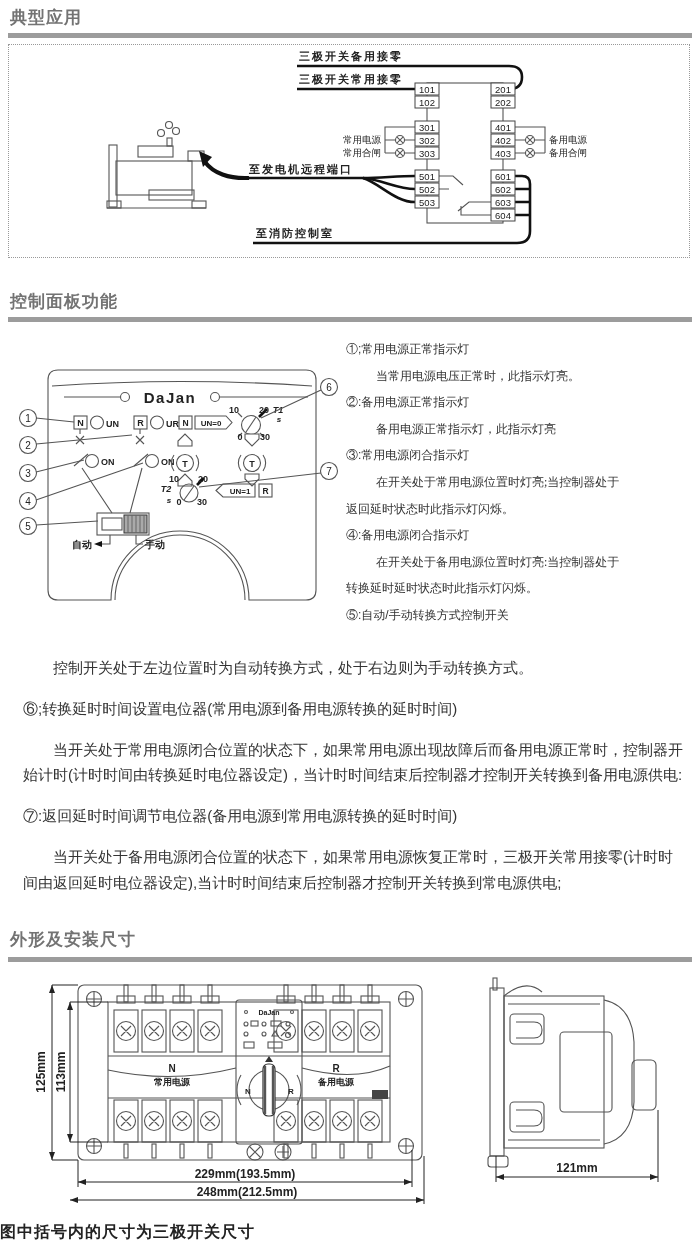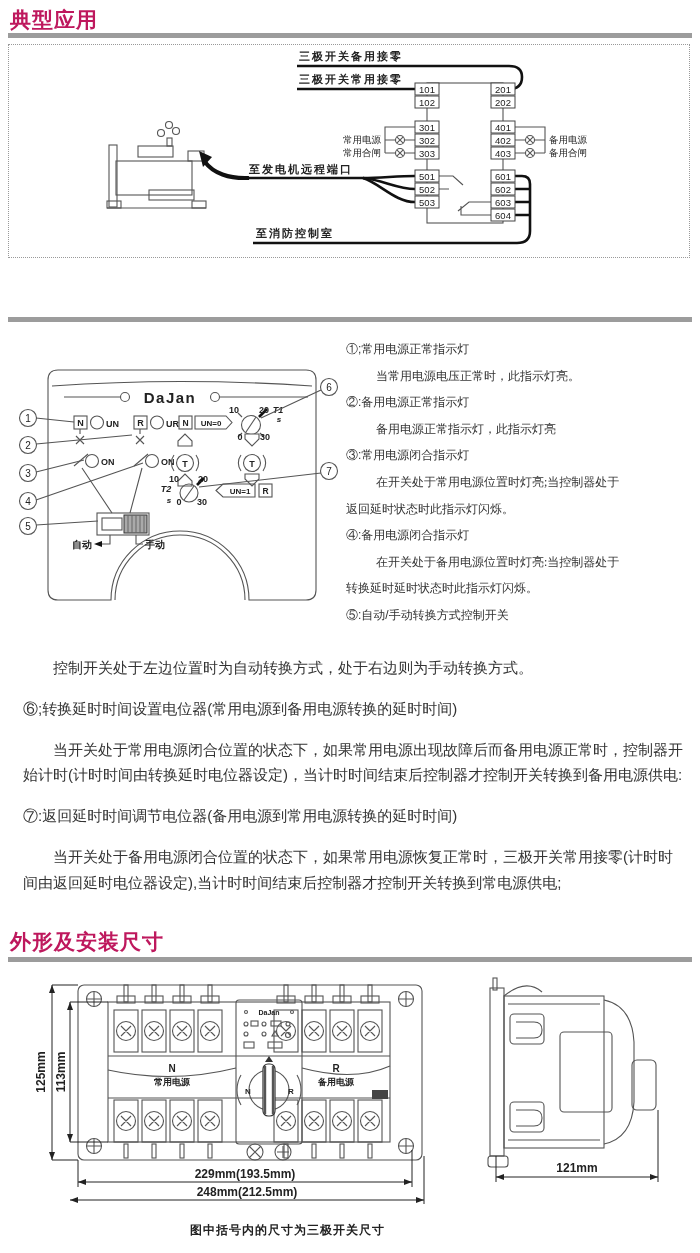--- a/index.html
+++ b/index.html
@@ -1,31 +1,31 @@
 <!DOCTYPE html>
 <html><head>
 <meta charset="utf-8">
 <style>
   html,body{margin:0;padding:0;background:#fff;}
   .page{position:relative;width:700px;height:1253px;background:#fff;overflow:hidden;
         font-family:"Liberation Sans",sans-serif;color:#333;}
-  .sec-title{position:absolute;left:10px;font-size:21px;font-weight:bold;color:#be185d;letter-spacing:1px;}
+  .sec-title{position:absolute;left:10px;font-size:17px;font-weight:bold;color:#737373;letter-spacing:1px;}
   .sec-bar{position:absolute;left:8px;width:684px;height:5px;background:#9c9c9c;}
   .wire-box{position:absolute;left:8px;top:44px;width:680px;height:212px;border:1px dotted #999;}
   .wire-box svg{position:absolute;left:0;top:0;}
   .panel-svg{position:absolute;left:12px;top:356px;}
   .notes{position:absolute;left:346px;top:336px;width:354px;font-size:12px;}
   .notes .ln{line-height:26.6px;white-space:nowrap;}
   .notes .ind{padding-left:30px;font-family:Liberation Serif, serif;}
   .bodytext{position:absolute;left:8px;top:640px;width:690px;font-size:15px;line-height:25.8px;}
   .bodytext p{margin:15px;}
   .bodytext .ind{text-indent:2em;}
   .dims-svg{position:absolute;left:20px;top:972px;}
-  .caption{position:absolute;left:0px;top:1222px;width:575px;text-align:center;
-           font-size:12px;font-weight:bold;color:#222;letter-spacing:1px;}
+  .caption{position:absolute;left:0px;top:1222px;width:575px;text-align:left;
+           font-size:16px;font-weight:bold;color:#222;letter-spacing:1px;}
   svg text{font-family:"Liberation Sans",sans-serif;fill:#222;}
   svg .lbl{font-weight:bold;letter-spacing:2px;font-size:11px;}
   svg .tnum{font-size:9.5px;}
   svg .thin{stroke:#555;fill:none;stroke-width:1.1;}
   svg .thick{stroke:#111;fill:none;stroke-width:2.6;}
   svg .dimline{stroke:#222;fill:none;stroke-width:1;}
   svg .dimtxt{font-size:12px;font-weight:bold;}
 </style>
 </head>
 <body>
@@ -138,20 +138,21 @@
           <text x="418" y="147.5">502</text>
           <text x="418" y="160.5">503</text>
         <text x="494" y="134.5">601</text>
           <text x="494" y="147.5">602</text>
           <text x="494" y="160.5">603</text>
           <text x="494" y="173.5">604</text>
       </g>
     </svg>
   </div>
 
+  <div class="sec-title" style="top:290px;">控制面板功能</div>
   <div class="sec-bar" style="top:317px;"></div>
 
   <svg class="panel-svg" width="340" height="270" viewBox="0 0 340 270">
 
     <g class="thin">
       <path d="M46,14 H294 Q304,14 304,24 V234 Q304,244 294,244 H237 A69,69 0 0 0 99,244 H46 Q36,244 36,234 V24 Q36,14 46,14 Z"></path>
       <path d="M40,30 Q168,21 300,30"></path>
       <path d="M233,244 A65,65 0 0 0 103,244"></path>
       <circle cx="113" cy="41" r="4.5"></circle>
         <circle cx="203" cy="41" r="4.5"></circle>

